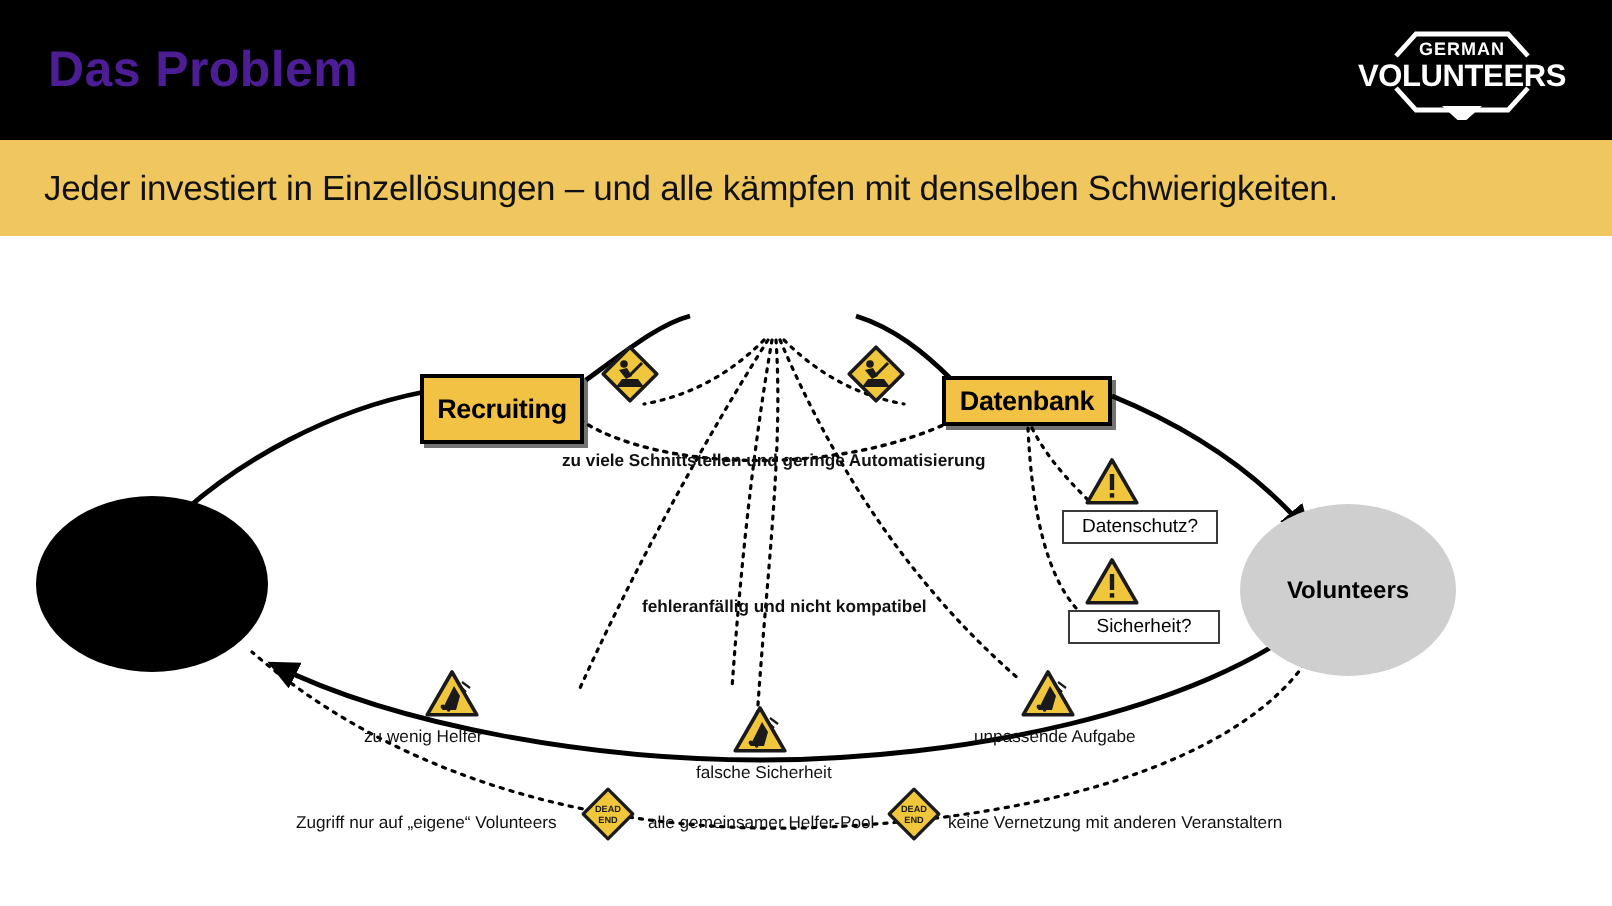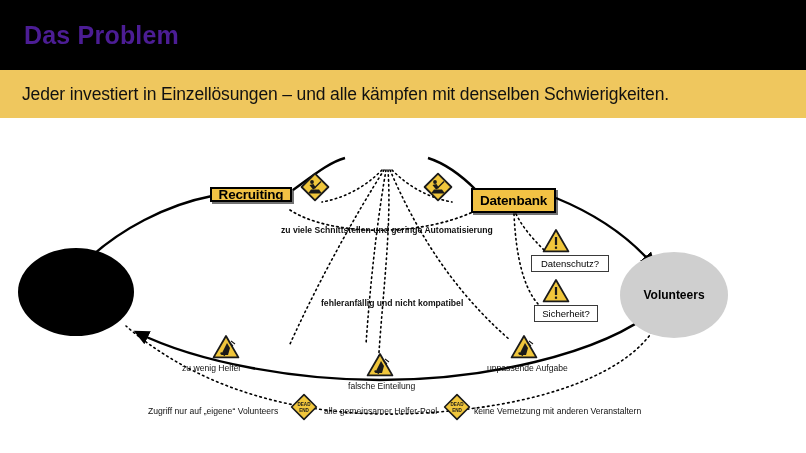--- a/index.html
+++ b/index.html
@@ -98,20 +98,31 @@
   .sign svg{display:block;}
 </style>
 </head>
 <body>
 
 <div id="slide">
 
   <div class="header-bar"></div>
   <div class="header-title">Das Problem</div>
 
+  <div class="logo">
+    <svg viewBox="0 0 106 48" width="106" height="48" aria-hidden="true">
+
+      <path d="M20 16 L30 5 L76 5 L86 16" fill="none" stroke="#ffffff" stroke-width="2.4" stroke-linejoin="miter"></path>
+      <path d="M20 32 L30 43 L53 43" fill="none" stroke="#ffffff" stroke-width="2.4"></path>
+      <path d="M86 32 L76 43 L53 43" fill="none" stroke="#ffffff" stroke-width="2.4"></path>
+      <path d="M43 41 L53 50 L63 41 Z" fill="#ffffff"></path>
+      <text x="53" y="15.5" text-anchor="middle" font-family="'Liberation Sans',sans-serif" font-size="9" font-weight="bold" fill="#ffffff" letter-spacing="0.5">GERMAN</text>
+      <text x="53" y="31" text-anchor="middle" font-family="'Liberation Sans',sans-serif" font-size="15.5" font-weight="bold" fill="#ffffff" letter-spacing="-0.2">VOLUNTEERS</text>
+    </svg>
+  </div>
 
   <div class="subtitle-bar"></div>
   <div class="subtitle-text">Jeder investiert in Einzellösungen – und alle kämpfen mit denselben Schwierigkeiten.</div>
 
   <div class="canvas">
 
     <svg class="lines" viewBox="0 0 806 335">
       <defs>
         <marker id="arrowhead" markerWidth="7" markerHeight="7" refX="5.4" refY="3" orient="auto">
           <path d="M0,0 L6.5,3 L0,6 Z" fill="#000"></path>
@@ -138,21 +149,21 @@
       <path d="M514,96 C516,140 524,170 538,186" fill="none" stroke="#000" stroke-width="1.6" stroke-dasharray="1.5 3.4" stroke-linecap="round"></path>
 
       <path d="M662,196 C640,254 540,292 400,296 C300,298 200,272 126,208" fill="none" stroke="#000" stroke-width="1.6" stroke-dasharray="1.6 3.5" stroke-linecap="round"></path>
     </svg>
 
     <div style="position:absolute;left:18px;top:130px;width:116px;height:88px;border-radius:50%;background:#000;"></div>
 
     <div style="position:absolute;left:620px;top:134px;width:108px;height:86px;border-radius:50%;background:#CFCFCF;"></div>
     <div class="circ-label" style="left:620px;top:170px;width:108px;color:#000;font-size:12px;">Volunteers</div>
 
-    <div class="ybox" style="left:210px;top:69px;width:82px;height:15px;">Recruiting</div>
+    <div class="ybox" style="left:210px;top:69px;width:82px;height:35px;">Recruiting</div>
     <div class="ybox" style="left:471px;top:70px;width:85px;height:25px;">Datenbank</div>
 
     <div class="sign" style="left:300px;top:54px;">
       <svg width="30" height="30" viewBox="0 0 30 30">
         <path d="M15 1.6 L28.4 15 L15 28.4 L1.6 15 Z" fill="#F0C63C" stroke="#1a1a1a" stroke-width="1.8" stroke-linejoin="round"></path>
         <circle cx="12" cy="10" r="1.9" fill="#1a1a1a"></circle>
         <path d="M9.5 13 L13.5 12 L16 16 L13 17.5 Z" fill="#1a1a1a"></path>
         <path d="M15 15.5 L21 9.5" stroke="#1a1a1a" stroke-width="1.5"></path>
         <path d="M8 21.5 L22 21.5 L19 17.5 L11 17.5 Z" fill="#1a1a1a"></path>
       </svg>
@@ -178,21 +189,21 @@
     </div>
     <div class="qbox" style="left:531px;top:137px;width:78px;height:17px;">Datenschutz?</div>
 
     <div class="sign" style="left:542px;top:160px;">
       <svg width="28" height="26" viewBox="0 0 28 26">
         <path d="M14 2 L26.4 23.4 L1.6 23.4 Z" fill="#F0C63C" stroke="#1a1a1a" stroke-width="1.8" stroke-linejoin="round"></path>
         <rect x="12.9" y="9" width="2.2" height="8" fill="#1a1a1a"></rect>
         <rect x="12.9" y="18.6" width="2.2" height="2.2" fill="#1a1a1a"></rect>
       </svg>
     </div>
-    <div class="qbox" style="left:534px;top:187px;width:64px;height:17px;">Sicherheit?</div>
+    <div class="qbox" style="left:534px;top:187px;width:76px;height:17px;">Sicherheit?</div>
 
     <div class="cap bold" style="left:321px;top:180px;">fehleranfällig und nicht kompatibel</div>
 
     <div class="sign" style="left:212px;top:216px;">
       <svg width="28" height="26" viewBox="0 0 28 26">
         <path d="M14 2 L26.4 23.4 L1.6 23.4 Z" fill="#F0C63C" stroke="#1a1a1a" stroke-width="1.8" stroke-linejoin="round"></path>
         <path d="M9 21 L15 9 L18 14 L16 21 Z" fill="#1a1a1a"></path>
         <circle cx="9.4" cy="19.4" r="1.1" fill="#1a1a1a"></circle>
         <circle cx="12.3" cy="21" r="0.9" fill="#1a1a1a"></circle>
         <path d="M17 8 L21 12 M19 7 L23 10" stroke="#1a1a1a" stroke-width="1.1"></path>
@@ -202,21 +213,21 @@
 
     <div class="sign" style="left:366px;top:234px;">
       <svg width="28" height="26" viewBox="0 0 28 26">
         <path d="M14 2 L26.4 23.4 L1.6 23.4 Z" fill="#F0C63C" stroke="#1a1a1a" stroke-width="1.8" stroke-linejoin="round"></path>
         <path d="M9 21 L15 9 L18 14 L16 21 Z" fill="#1a1a1a"></path>
         <circle cx="9.4" cy="19.4" r="1.1" fill="#1a1a1a"></circle>
         <circle cx="12.3" cy="21" r="0.9" fill="#1a1a1a"></circle>
         <path d="M17 8 L21 12 M19 7 L23 10" stroke="#1a1a1a" stroke-width="1.1"></path>
       </svg>
     </div>
-    <div class="cap" style="left:348px;top:263px;">falsche Einteilung</div>
+    <div class="cap" style="left:348px;top:263px;">falsche Sicherheit</div>
 
     <div class="sign" style="left:510px;top:216px;">
       <svg width="28" height="26" viewBox="0 0 28 26">
         <path d="M14 2 L26.4 23.4 L1.6 23.4 Z" fill="#F0C63C" stroke="#1a1a1a" stroke-width="1.8" stroke-linejoin="round"></path>
         <path d="M9 21 L15 9 L18 14 L16 21 Z" fill="#1a1a1a"></path>
         <circle cx="9.4" cy="19.4" r="1.1" fill="#1a1a1a"></circle>
         <circle cx="12.3" cy="21" r="0.9" fill="#1a1a1a"></circle>
         <path d="M17 8 L21 12 M19 7 L23 10" stroke="#1a1a1a" stroke-width="1.1"></path>
       </svg>
     </div>

